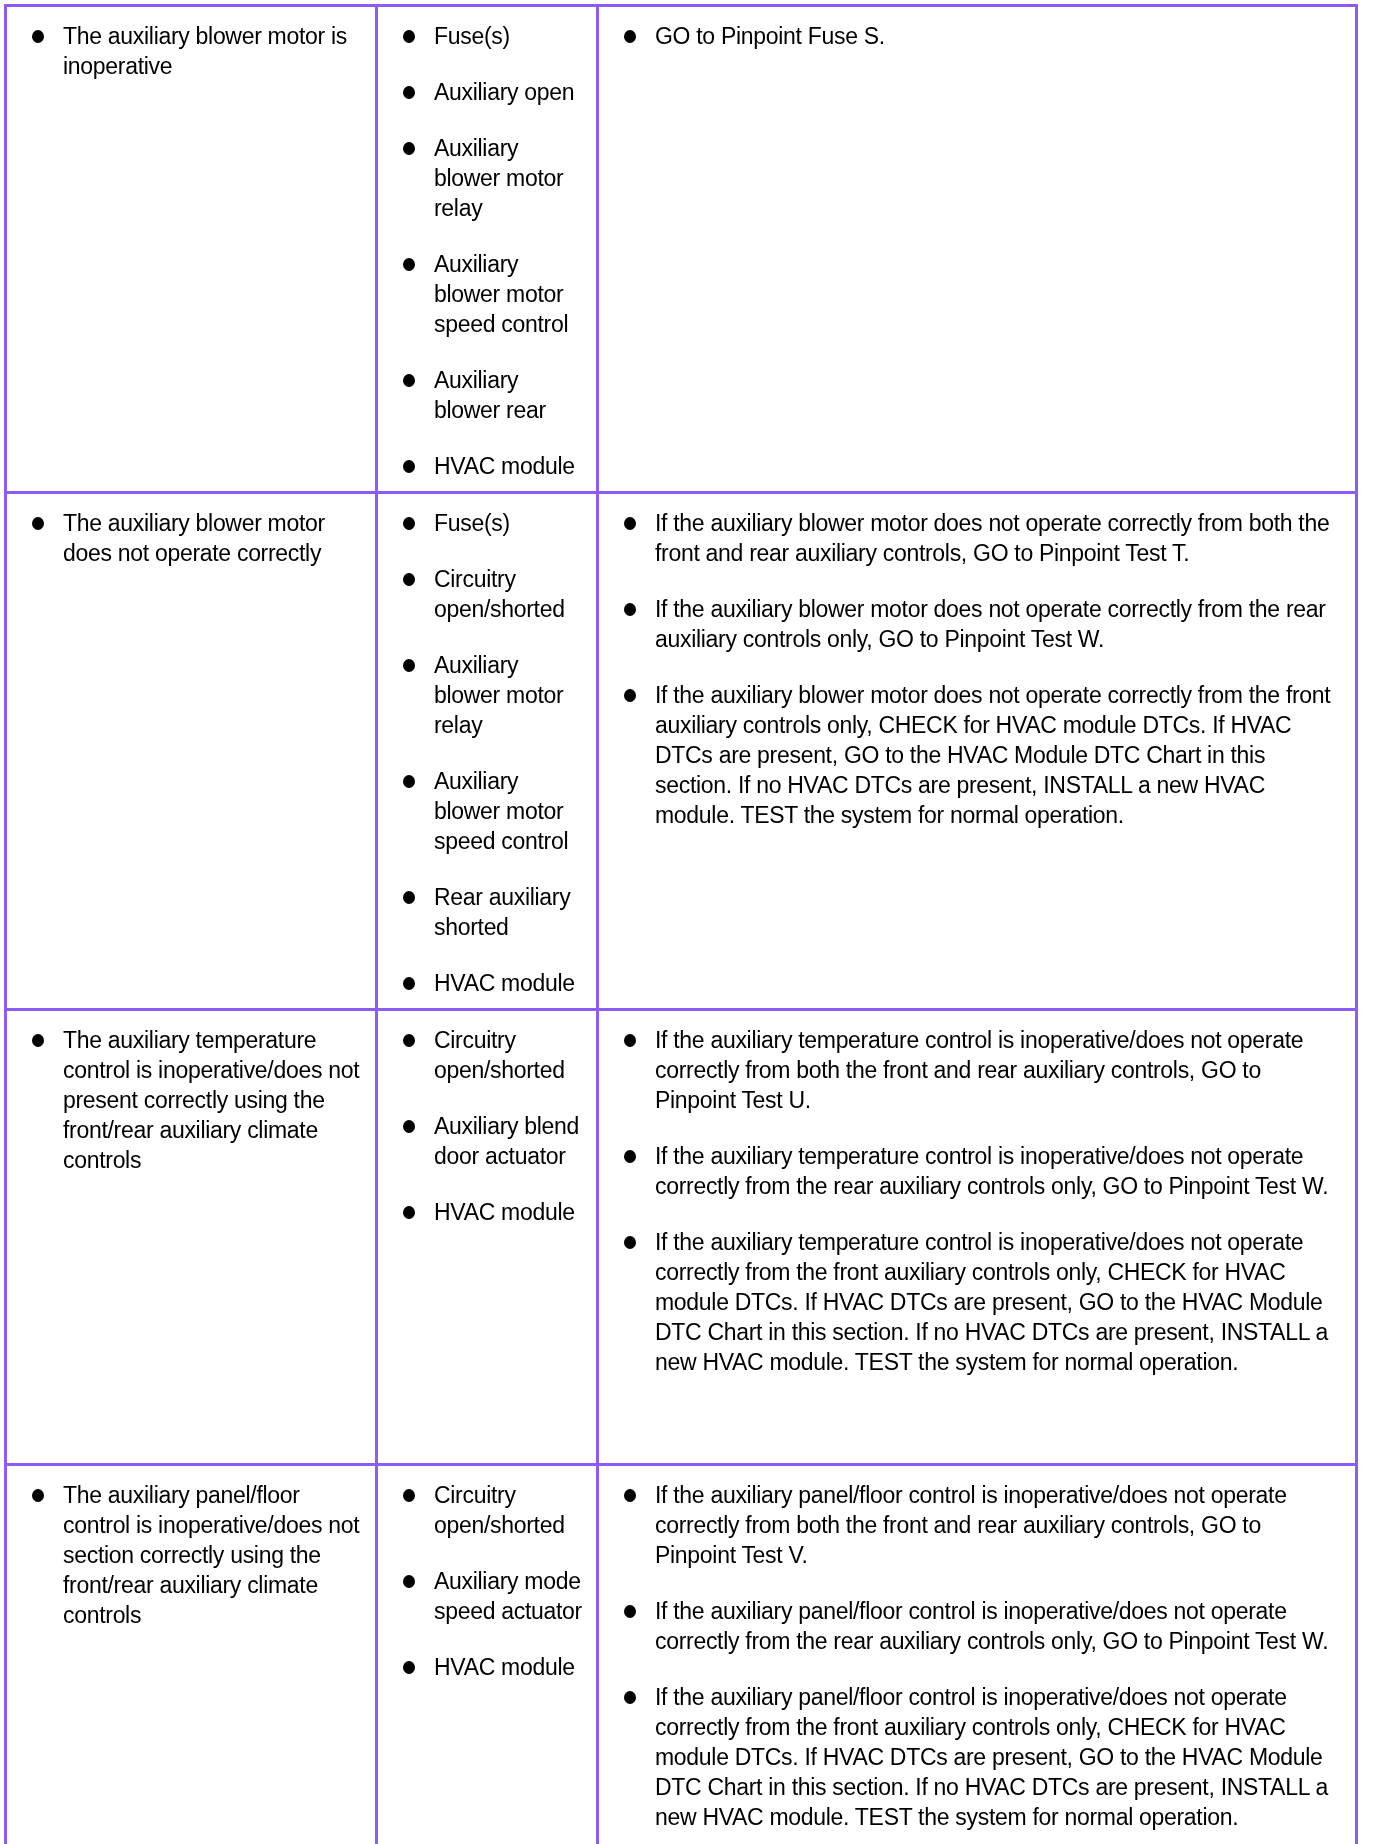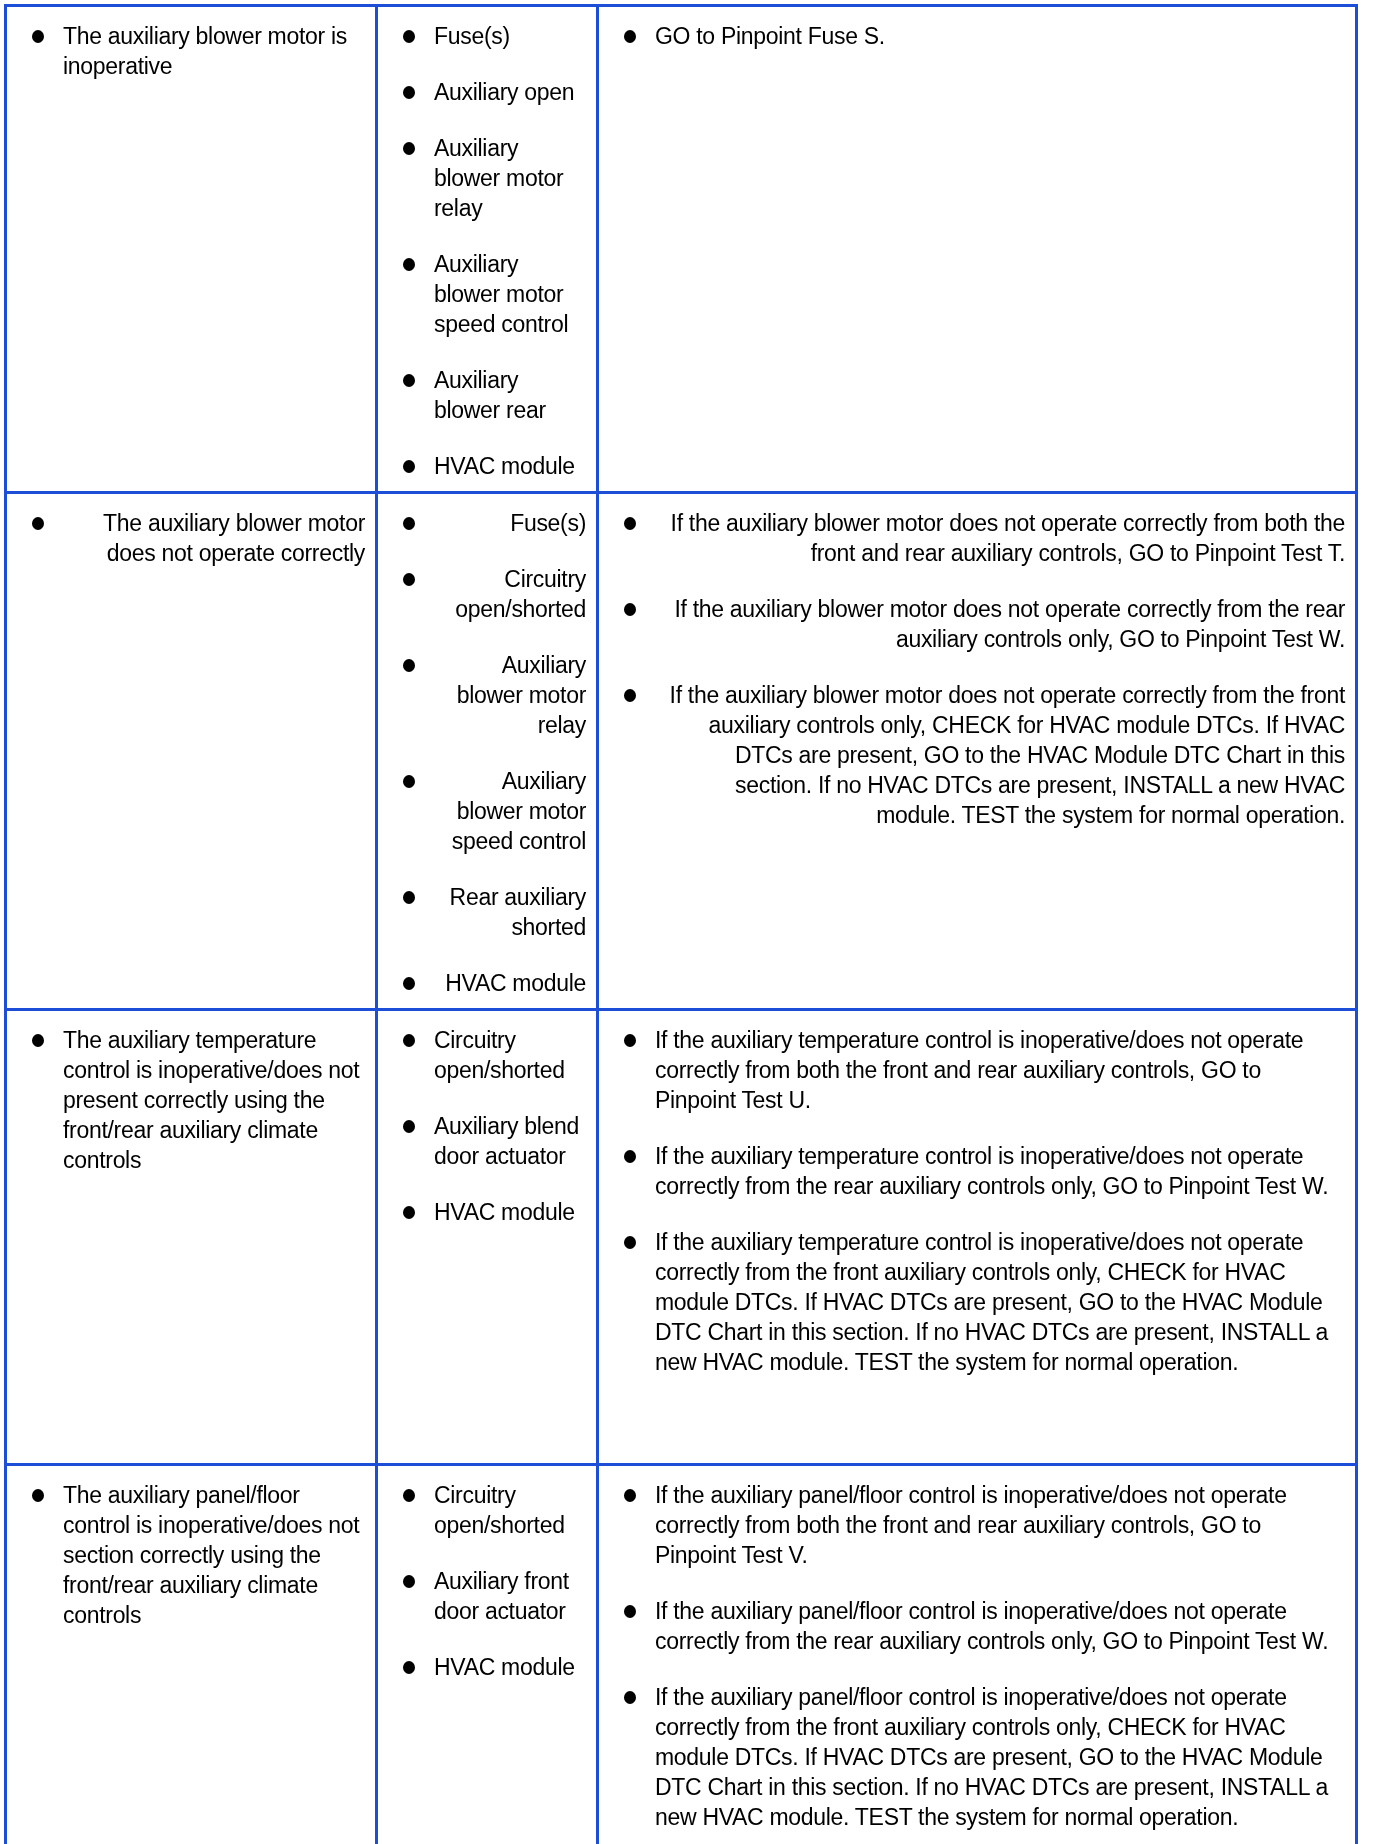--- a/index.html
+++ b/index.html
@@ -17,21 +17,21 @@
     }
     .diag-table {
       position: absolute;
       left: 4px;
       top: 4px;
       width: 1354px;
       border-collapse: collapse;
       table-layout: fixed;
     }
     .diag-table td {
-      border: 3px solid #1d4ed8;
+      border: 3px solid #8b5cf6;
       vertical-align: top;
       padding: 14px 10px 10px 22px;
       font-size: 23px;
       line-height: 30px;
       letter-spacing: -0.3px;
     }
     .col-condition { width: 371px; }
     .col-source { width: 221px; }
     .col-action { width: auto; }
     ul.bullets {
@@ -50,21 +50,21 @@
     .bullet-dot {
       position: absolute;
       left: 3px;
       top: 9px;
       width: 12px;
       height: 13px;
       border-radius: 50%;
       background: #000000;
     }
     .row-1 td { height: 413px; }
-    .row-2 td { height: 445px; text-align: right; }
+    .row-2 td { height: 445px; }
     .row-3 td { height: 428px; }
     .row-4 td { height: 418px; }
   </style>
 </head>
 <body>
 
 <table class="diag-table">
   <colgroup>
     <col class="col-condition">
     <col class="col-source">
@@ -144,21 +144,21 @@
 
     <tr class="row-4">
       <td>
         <ul class="bullets">
           <li><span class="bullet-dot"></span><span>The auxiliary panel/floor control is inoperative/does not section correctly using the front/rear auxiliary climate controls</span></li>
         </ul>
       </td>
       <td>
         <ul class="bullets">
           <li><span class="bullet-dot"></span><span>Circuitry open/shorted</span></li>
-          <li><span class="bullet-dot"></span><span>Auxiliary front door actuator</span></li>
+          <li><span class="bullet-dot"></span><span>Auxiliary mode speed actuator</span></li>
           <li><span class="bullet-dot"></span><span>HVAC module</span></li>
         </ul>
       </td>
       <td>
         <ul class="bullets">
           <li><span class="bullet-dot"></span><span>If the auxiliary panel/floor control is inoperative/does not operate correctly from both the front and rear auxiliary controls, GO to Pinpoint Test V.</span></li>
           <li><span class="bullet-dot"></span><span>If the auxiliary panel/floor control is inoperative/does not operate correctly from the rear auxiliary controls only, GO to Pinpoint Test W.</span></li>
           <li><span class="bullet-dot"></span><span>If the auxiliary panel/floor control is inoperative/does not operate correctly from the front auxiliary controls only, CHECK for HVAC module DTCs. If HVAC DTCs are present, GO to the HVAC Module DTC Chart in this section. If no HVAC DTCs are present, INSTALL a new HVAC module. TEST the system for normal operation.</span></li>
         </ul>
       </td>

